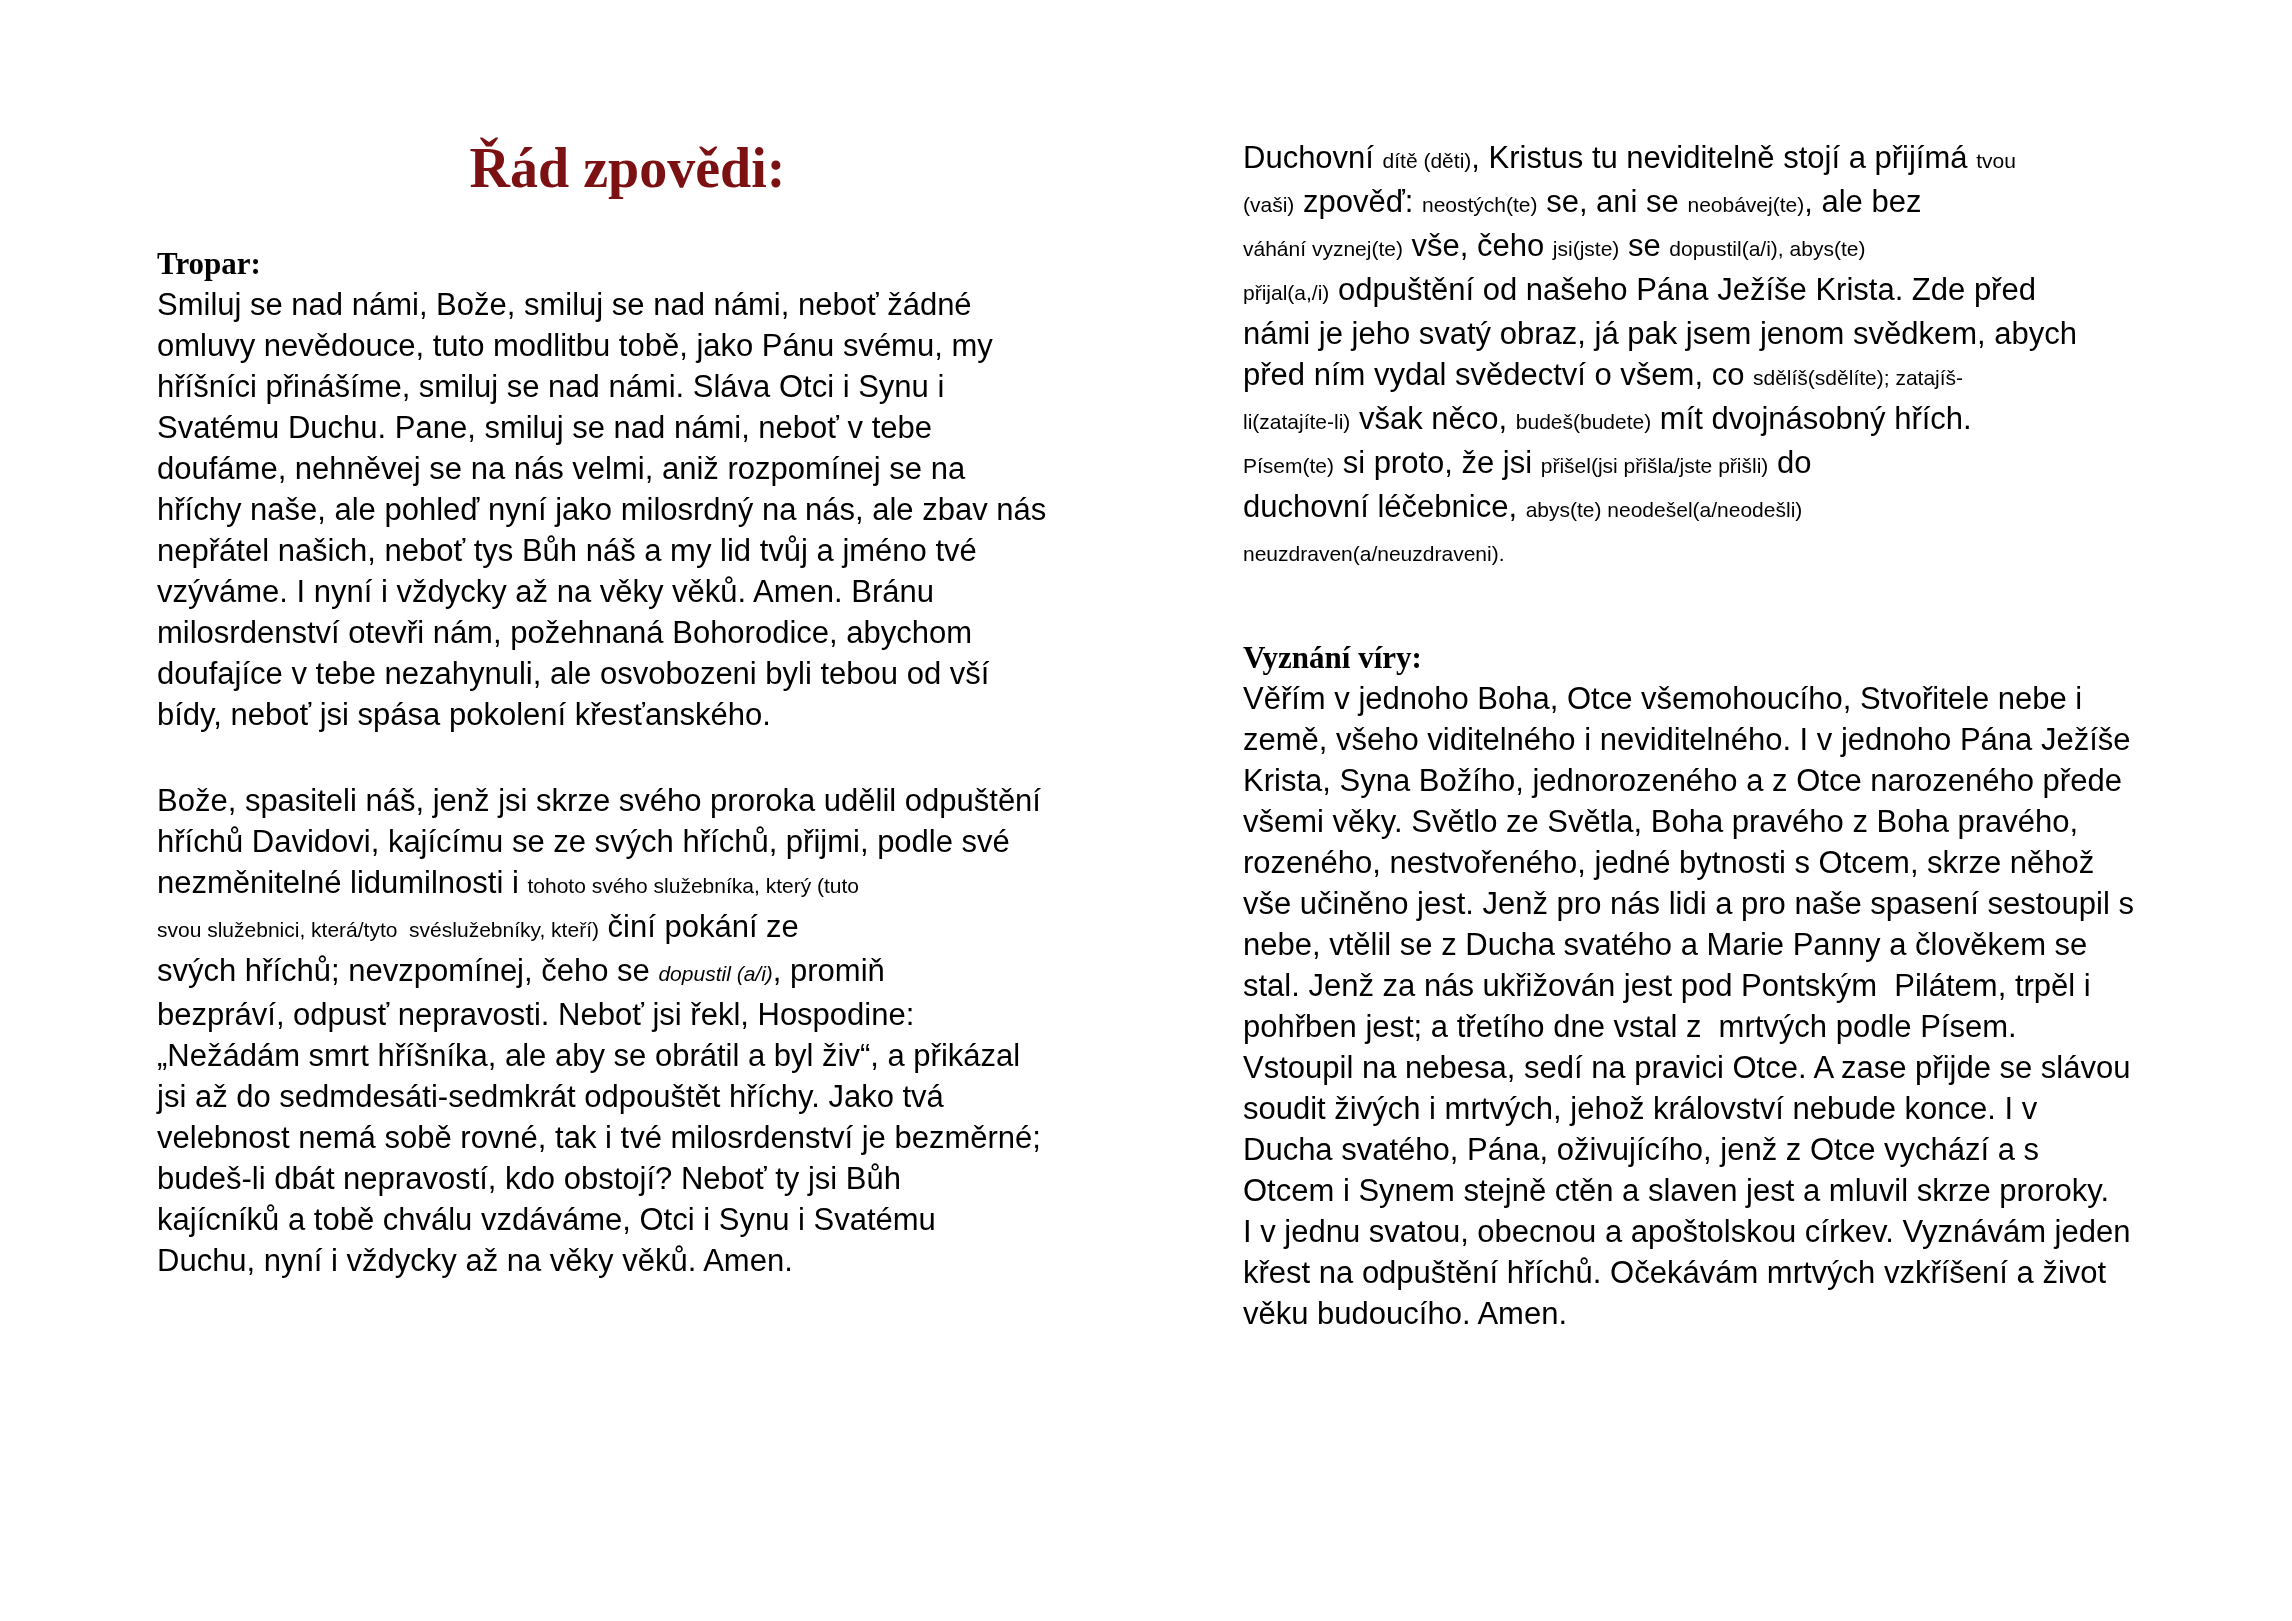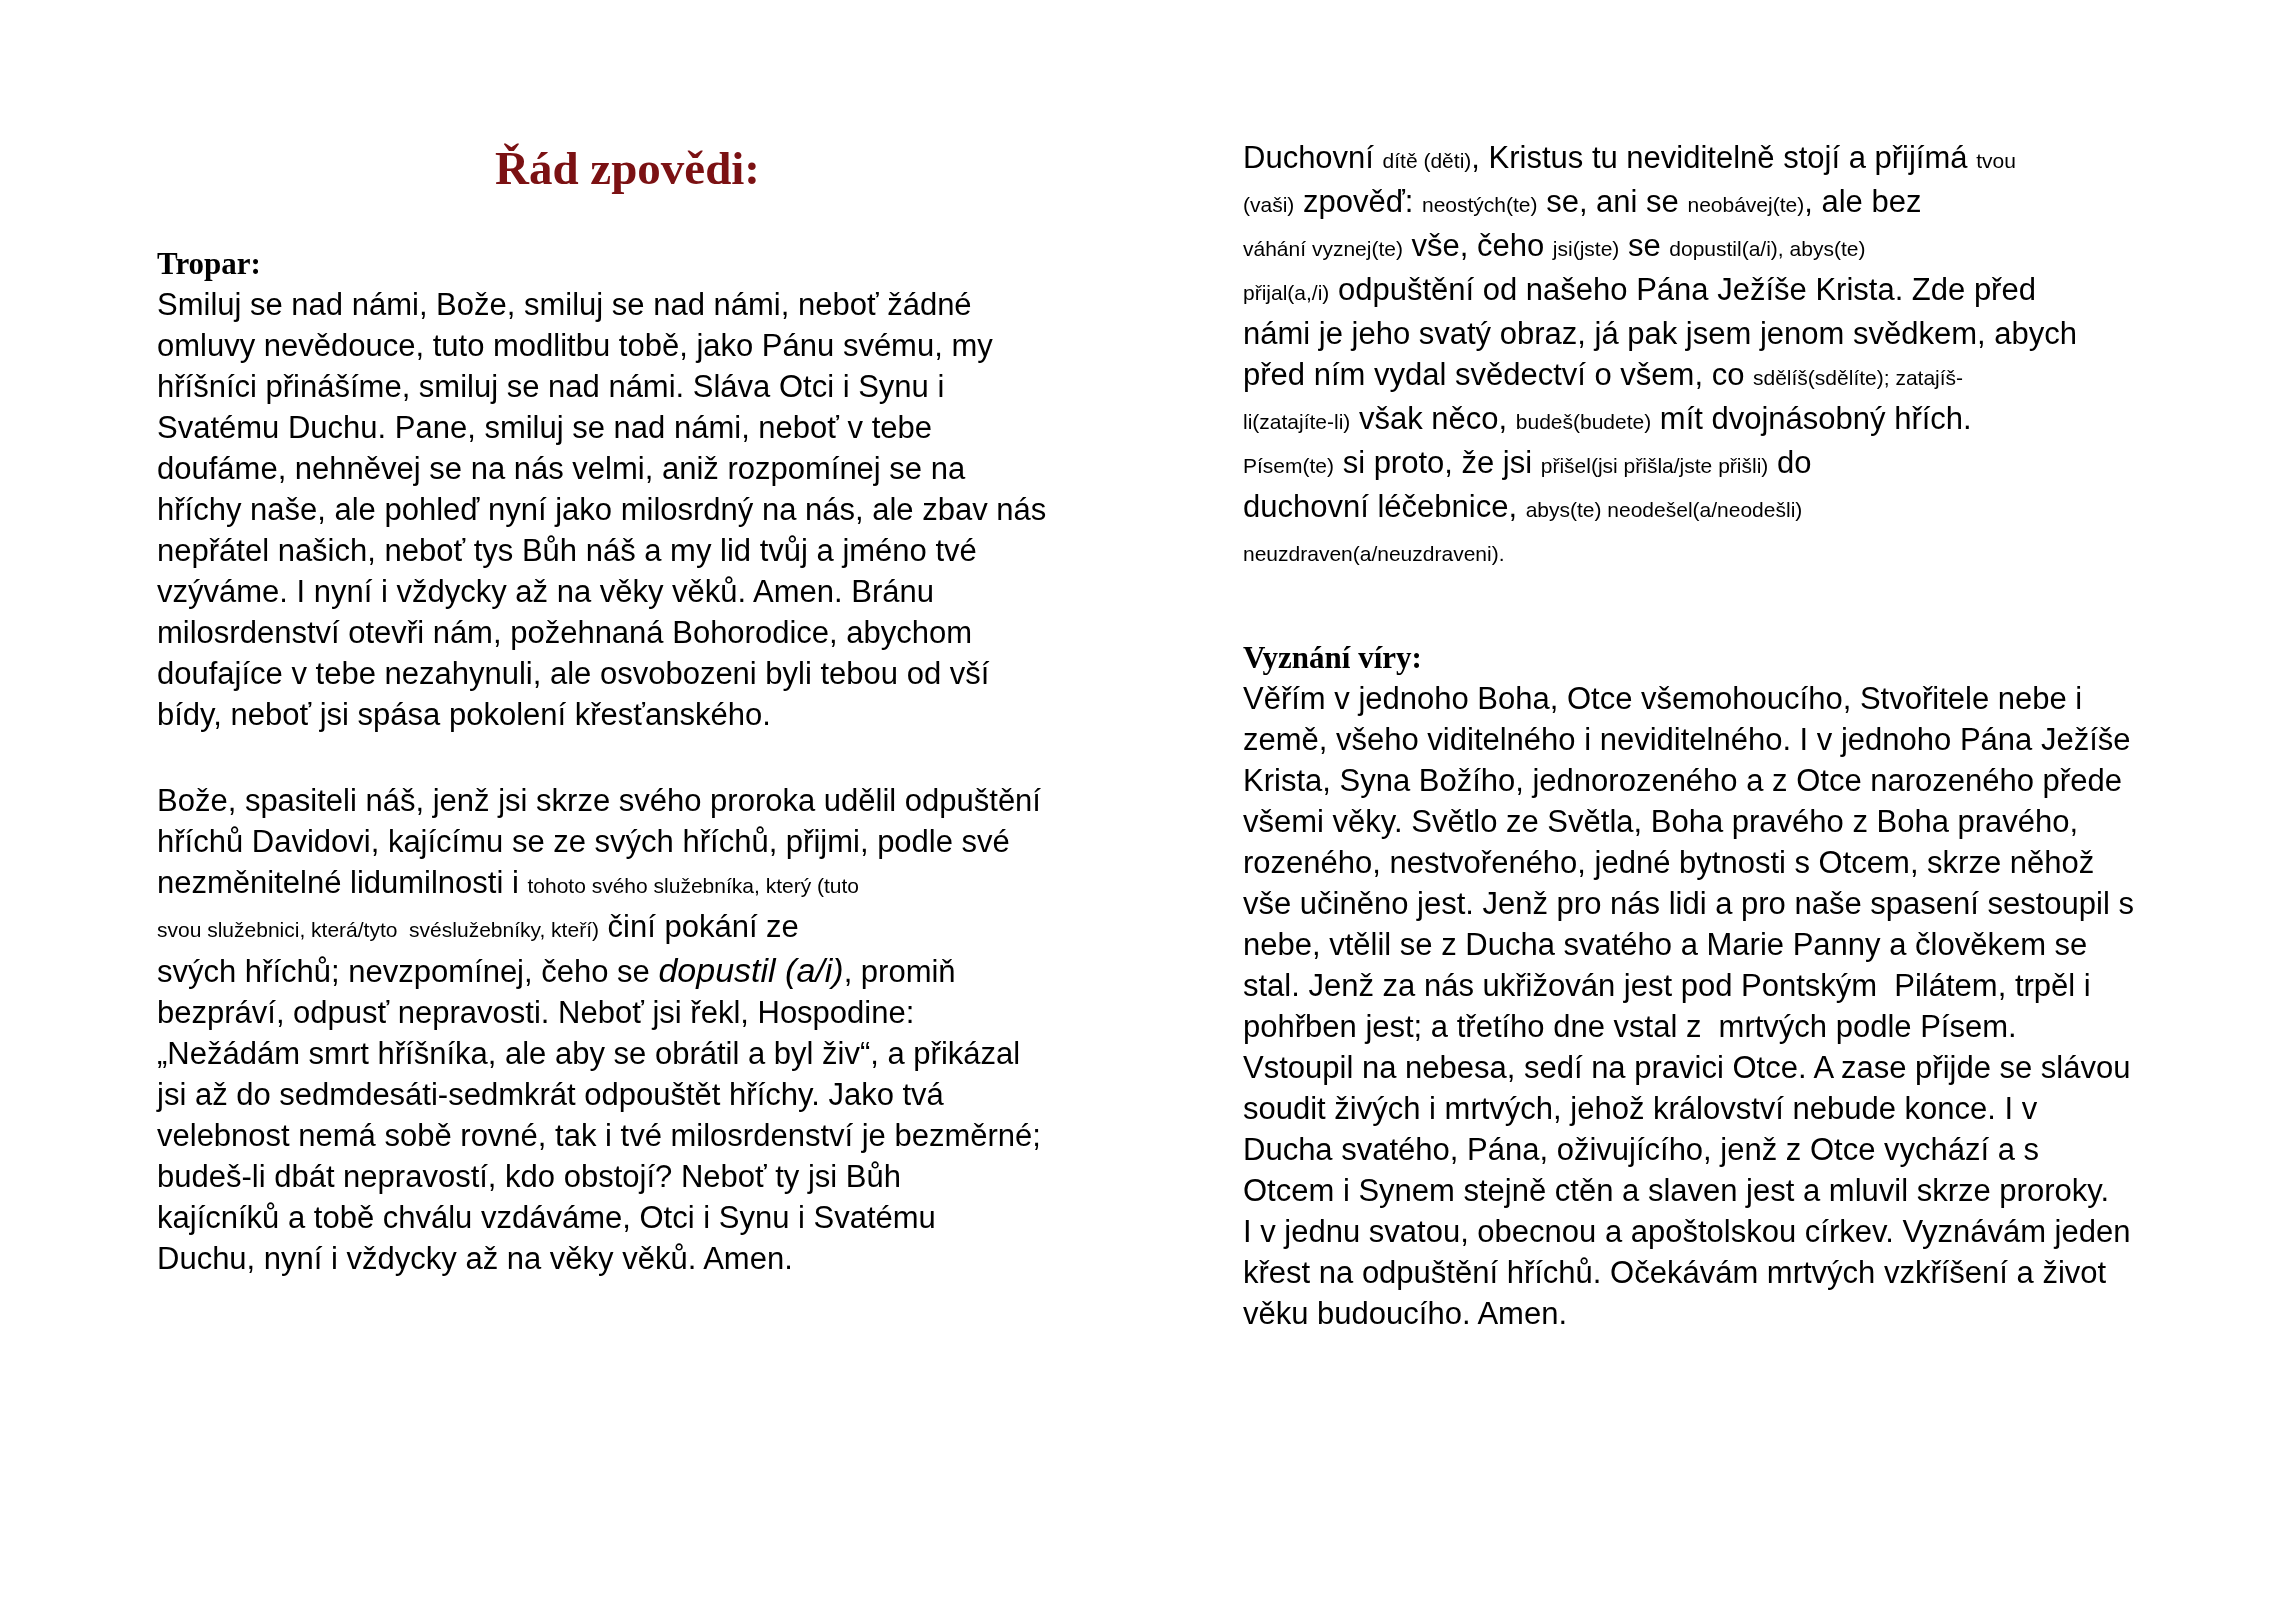--- a/index.html
+++ b/index.html
@@ -16,41 +16,41 @@
     font-family: "Liberation Serif", serif;
     color: #000000;
   }
   .title {
     position: absolute;
     left: 157px;
     top: 143px;
     width: 941px;
     margin: 0;
     text-align: center;
-    font-size: 47px;
+    font-size: 56px;
     line-height: 51px;
     font-weight: bold;
     font-family: "Liberation Serif", serif;
   }
   .col {
     position: absolute;
     width: 970px;
     font-size: 31px;
     line-height: 41px;
   }
   .col-left  { left: 157px;  top: 243px; }
   .col-right { left: 1243px; top: 137px; }
   .block { white-space: pre-wrap; }
   .heading { font-weight: bold; }
   .col-left  .spacer { height: 45px; }
   .col-right .spacer { height: 63px; }
   .run-serif        { font-family: Liberation Sans, sans-serif; text-align: right; }
   .run-serif-italic { font-family: "Liberation Serif", serif; font-style: italic; }
   .run-sans         { font-family: "Liberation Sans", sans-serif; font-size: 21px; }
-  .run-sans-italic  { font-family: "Liberation Sans", sans-serif; font-style: italic; font-size: 34px; }
+  .run-sans-italic  { font-family: "Liberation Sans", sans-serif; font-style: italic; font-size: 21px; }
   .run-bold         { font-family: "Liberation Serif", serif; font-weight: bold; }
 </style>
 </head>
 <body>
 
 <div class="page">
   <h1 class="title" style="color: rgb(123, 17, 19);">Řád zpovědi:</h1>
   <div class="col col-left" id="col-left">
       <div class="block heading"><span class="run-bold">Tropar:</span></div>
       <div class="block"><span class="run-serif">Smiluj se nad námi, Bože, smiluj se nad námi, neboť žádné

